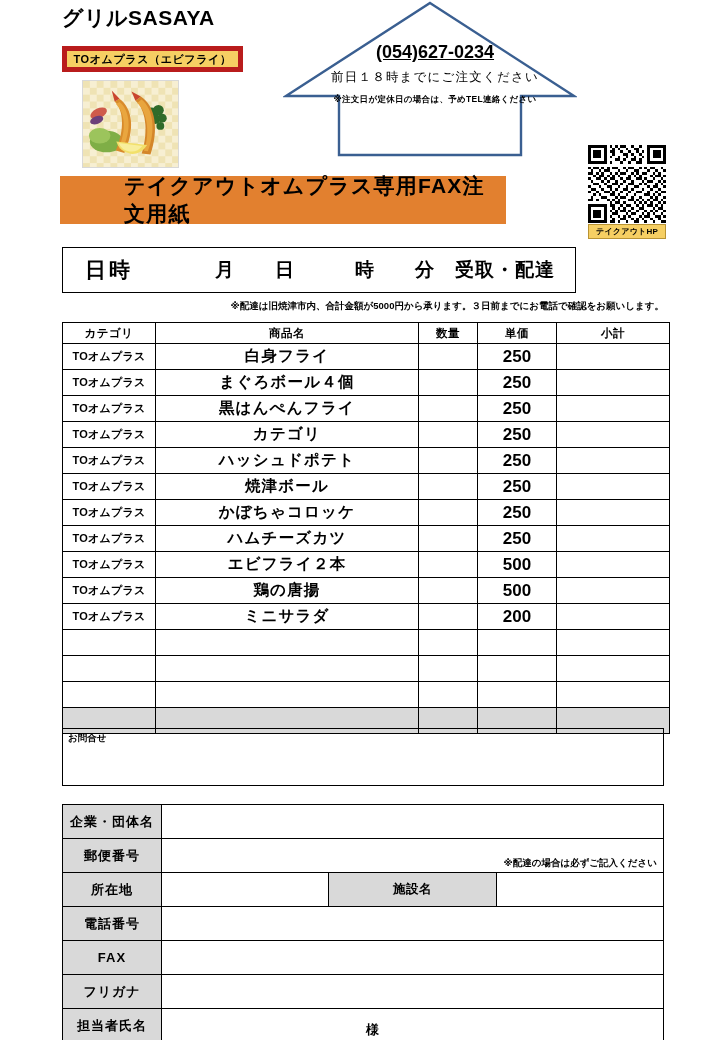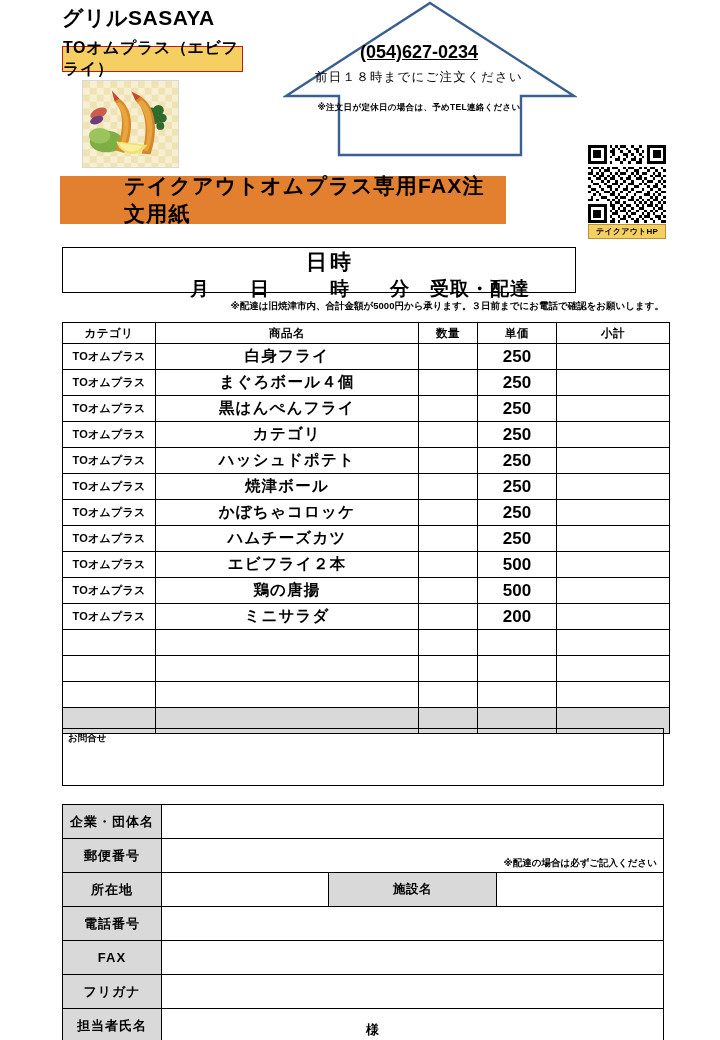--- a/index.html
+++ b/index.html
@@ -27,26 +27,26 @@
     white-space: nowrap;
   }
 
   #product-tag {
     position: absolute;
     left: 62px;
     top: 46px;
     width: 181px;
     height: 26px;
     background: #f6cf63;
-    border: 1px solid #b91c1c;
+    border: 5px solid #b91c1c;
     box-sizing: border-box;
     display: flex;
     align-items: center;
     justify-content: center;
-    font-size: 16px;
+    font-size: 11px;
     font-weight: bold;
     letter-spacing: 0.6px;
   }
 
   
   #photo {
     position: absolute;
     left: 82px;
     top: 80px;
     width: 97px;
@@ -62,21 +62,21 @@
   #arrow-banner {
     position: absolute;
     left: 283px;
     top: 0px;
     width: 294px;
     height: 158px;
   }
   #arrow-banner svg { display: block; width: 100%; height: 100%; }
   #banner-text {
     position: absolute;
-    left: 272px;
+    left: 288px;
     top: 42px;
     width: 294px;
     text-align: center;
   }
   #phone-number {
     font-size: 18px;
     font-weight: bold;
     text-decoration: underline;
     letter-spacing: 0px;
   }
@@ -85,21 +85,21 @@
     font-size: 12.5px;
     letter-spacing: 1.2px;
   }
   #closed-day {
     margin-top: 9px;
     font-size: 14px;
     font-weight: bold;
     letter-spacing: 1px;
   }
   #closed-note {
-    margin-top: 16px;
+    margin-top: 8px;
     font-size: 8.5px;
     font-weight: bold;
     letter-spacing: 0.3px;
   }
 
   
   #qr-block {
     position: absolute;
     left: 583px;
     top: 145px;
@@ -148,21 +148,20 @@
   #datetime-box {
     position: absolute;
     left: 62px;
     top: 247px;
     width: 514px;
     height: 46px;
     border: 1px solid #000;
     box-sizing: border-box;
     display: flex;
     align-items: center;
-    flex-direction: column;
   }
   #datetime-label {
     font-size: 21px;
     font-weight: bold;
     letter-spacing: 3px;
     margin-left: 22px;
   }
   #datetime-fields {
     font-size: 19px;
     font-weight: bold;

